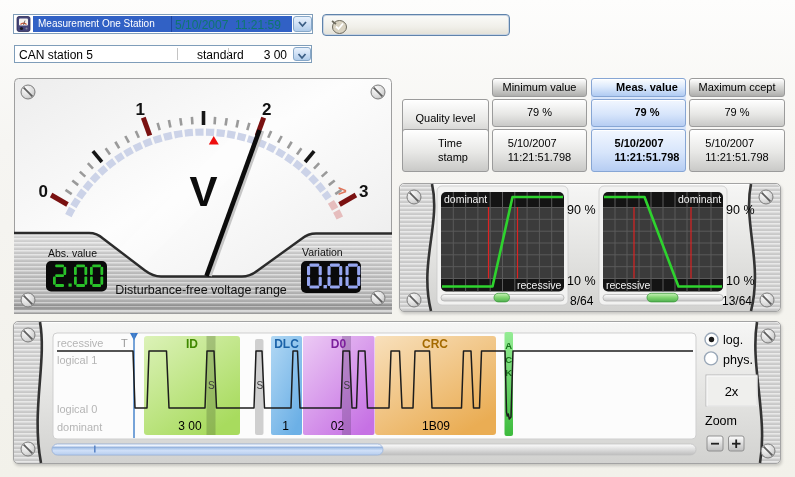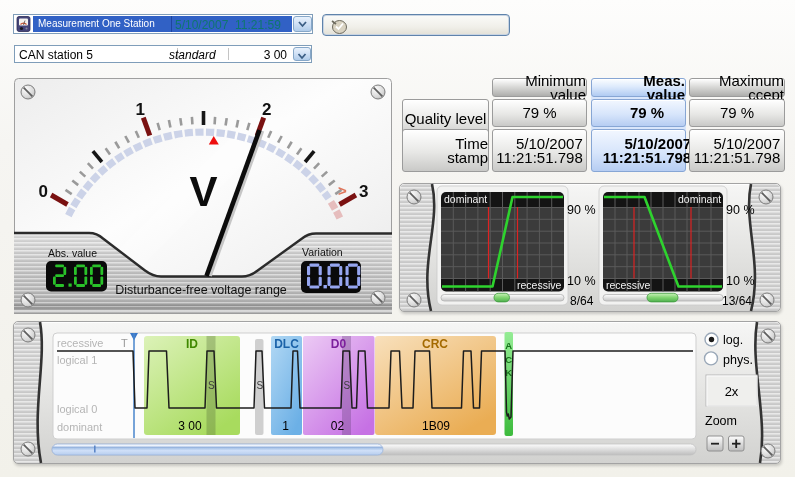--- a/index.html
+++ b/index.html
@@ -5,21 +5,21 @@
   font-family:"Liberation Sans",sans-serif;
   background:linear-gradient(180deg,#fdfdfc 0%,#f6f5f2 30%,#f2f1ea 100%); }
 .abs { position:absolute; }
 .panel { position:absolute; border:1px solid #a3a3a3; border-radius:5px;
   background:linear-gradient(180deg,#f6f6f5,#e3e3e1 55%,#d2d2d0);
   box-shadow:inset 0 1px 0 rgba(255,255,255,.9), 1px 2px 3px rgba(0,0,0,.18); }
 .cell { position:absolute; border:1px solid #9b9b9b; border-radius:3px;
   background:linear-gradient(180deg,#ffffff,#e7e7e5 55%,#c9c9c7);
   box-shadow:inset 0 1px 0 #fff;
   display:flex; align-items:center; justify-content:center;
-  font-size:15px; color:#000; text-align:right; line-height:13.5px; }
+  font-size:11px; color:#000; text-align:left; line-height:13.5px; }
 .cellblue { border:1px solid #87a6d4;
   background:linear-gradient(180deg,#f2f7ff,#d7e5fb 55%,#b6cdf2);padding-left:17px; }
 .hdr { background:linear-gradient(180deg,#ffffff,#d6d6d4 50%,#aeaeac); }
 .hdrblue { background:linear-gradient(180deg,#fbfdff,#ddeafc 45%,#b0cbf2); }
 </style></head>
 <body>
 
 <div class="abs" style="left:13px;top:14px;width:300px;height:20px;border:1px solid #7f9db9;background:#fff;">
   <svg class="abs" style="left:2px;top:1px" width="16" height="16" viewBox="0 0 16 16">
     <rect x="1" y="0.5" width="13" height="15" rx="2" fill="#45457a" stroke="#2c2c55" stroke-width="0.8"></rect>
@@ -46,21 +46,21 @@
   <svg class="abs" style="left:7px;top:2px" width="18" height="18" viewBox="0 0 18 18">
     <ellipse cx="9.5" cy="10" rx="7" ry="6.5" fill="#d9d3c2" stroke="#6d6a5e" stroke-width="1"></ellipse>
     <path d="M6,9.5 L8.5,12 L13,6.5" fill="none" stroke="#fff" stroke-width="1.8"></path>
     <path d="M2,4 L6,7" stroke="#6d6a5e" stroke-width="1.6"></path>
   </svg>
 </div>
 
 <div class="abs" style="left:14px;top:45px;width:298px;height:18px;border:1px solid #7f9db9;background:#fff;">
   <div class="abs" style="left:4px;top:1.5px;font-size:12px;color:#000;">CAN station 5</div>
   <div class="abs" style="left:162px;top:2px;width:1px;height:12px;background:#c4c4c4;"></div>
-  <div class="abs" style="left:154px;top:1.5px;font-size:12px;color:#000;font-style:italic;">standard</div>
+  <div class="abs" style="left:182px;top:1.5px;font-size:12px;color:#000;">standard</div>
   <div class="abs" style="left:213px;top:2px;width:1px;height:12px;background:#c4c4c4;"></div>
   <div class="abs" style="left:218px;top:1.5px;width:54px;font-size:12px;color:#000;text-align:right;">3 00</div>
   <div class="abs" style="left:278px;top:1px;width:18px;height:14px;border:1px solid #86a7c8;border-radius:3px;
      background:linear-gradient(180deg,#e8f1fc,#cfe0f5 50%,#b0ccea);">
     <svg width="16" height="12" viewBox="0 0 16 12">
         <path d="M4.5,4 L8,8 L11.5,4" fill="none" stroke="#3b5e85" stroke-width="1.8"></path>
       </svg>
   </div>
 </div>
 

